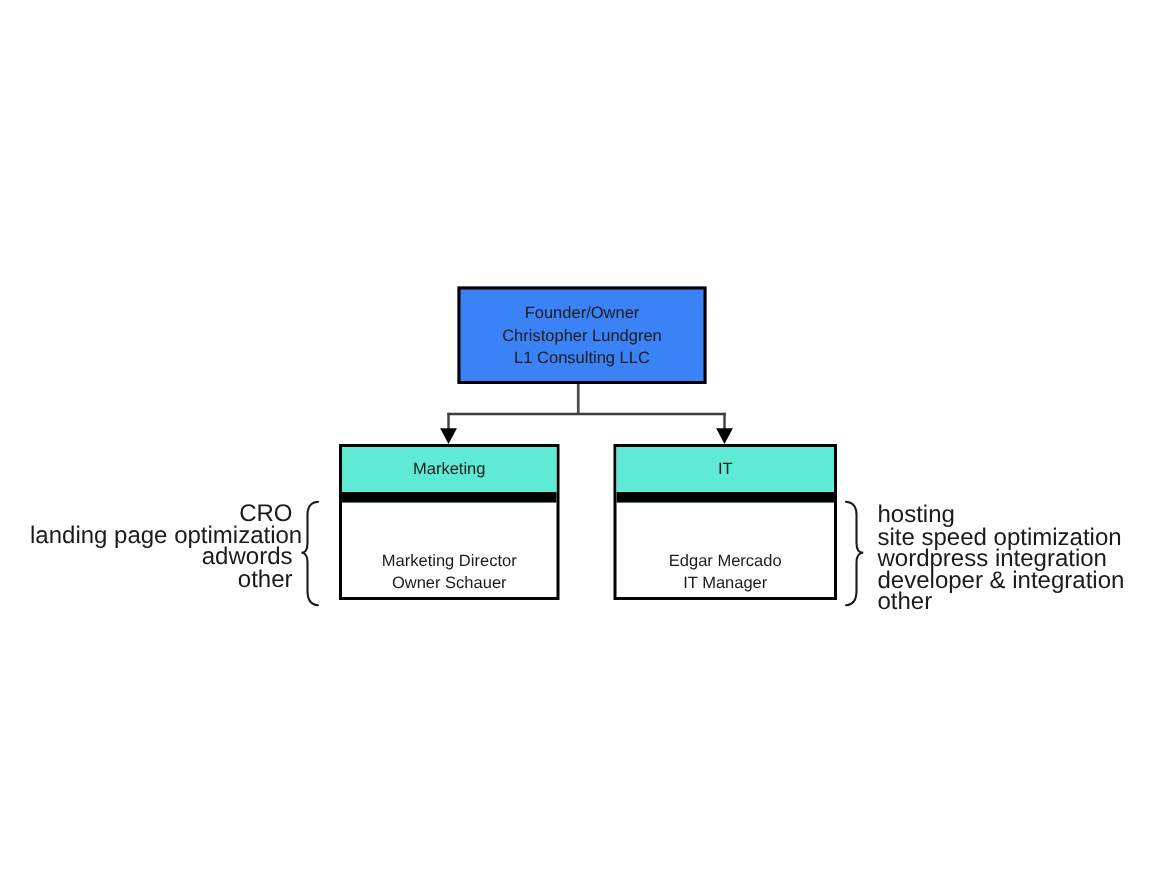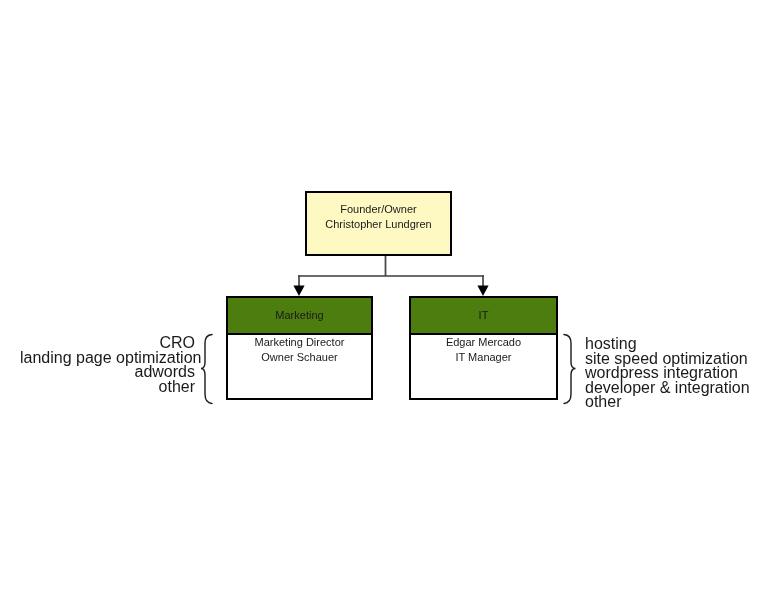--- a/index.html
+++ b/index.html
@@ -17,34 +17,34 @@
 
   .node {
     position: absolute;
     border: 2px solid #000000;
     font-size: 11px;
     line-height: 15px;
     text-align: center;
     color: #1a1a1a;
   }
   .founder {
-    left: 305px; top: 191px; width: 147px; height: 65px;
-    background: #fef9c3;
+    left: 305px; top: 191px; width: 166px; height: 65px;
+    background: #3b82f6;
     padding-top: 9px;
   }
   .dept { top: 296px; height: 104px; background: #ffffff; }
   .dept.marketing { left: 226px; width: 147px; }
   .dept.it { left: 409px; width: 149px; }
   .dept-header {
     height: 37px;
-    background: #4d7c0f;
-    border-bottom: 2px solid #000000;
+    background: #5eead4;
+    border-bottom: 7px solid #000000;
     display: flex; align-items: center; justify-content: center;
   }
-  .dept-body { padding-top: 0; line-height: 15px; }
+  .dept-body { padding-top: 32px; line-height: 15px; }
 
   .services {
     position: absolute;
     font-size: 16px;
     line-height: 14.5px;
     color: #1a1a1a;
     white-space: nowrap;
   }
   .services.left  { left: 20px;  width: 175px; top: 336px; text-align: right; }
   .services.right { left: 585px; width: 180px; top: 337px; text-align: left; }
@@ -61,20 +61,21 @@
     <line x1="483" y1="275.2" x2="483" y2="288" stroke="#3d3d3d" stroke-width="1.6"></line>
     <polygon points="293.4,285.5 304.6,285.5 299,296" fill="#000000"></polygon>
     <polygon points="477.4,285.5 488.6,285.5 483,296" fill="#000000"></polygon>
     <path d="M 212,334.5 Q 205,335 205,343 L 205,362 Q 205,368.5 201,368.5 Q 205,368.5 205,375 L 205,394 Q 205,403 212,403.5" fill="none" stroke="#1a1a1a" stroke-width="1.4" stroke-linecap="round"></path>
     <path d="M 564,334.5 Q 571,335 571,343 L 571,362 Q 571,368.5 575.5,368.5 Q 571,368.5 571,375 L 571,394 Q 571,403 564,403.5" fill="none" stroke="#1a1a1a" stroke-width="1.4" stroke-linecap="round"></path>
   </svg>
 
   <div class="node founder">
     <div>Founder/Owner</div>
     <div>Christopher Lundgren</div>
+    <div>L1 Consulting LLC</div>
   </div>
 
   <div class="node dept marketing">
     <div class="dept-header">
       <span>Marketing</span>
     </div>
     <div class="dept-body">
       <div>Marketing Director</div>
       <div>Owner Schauer</div>
     </div>

